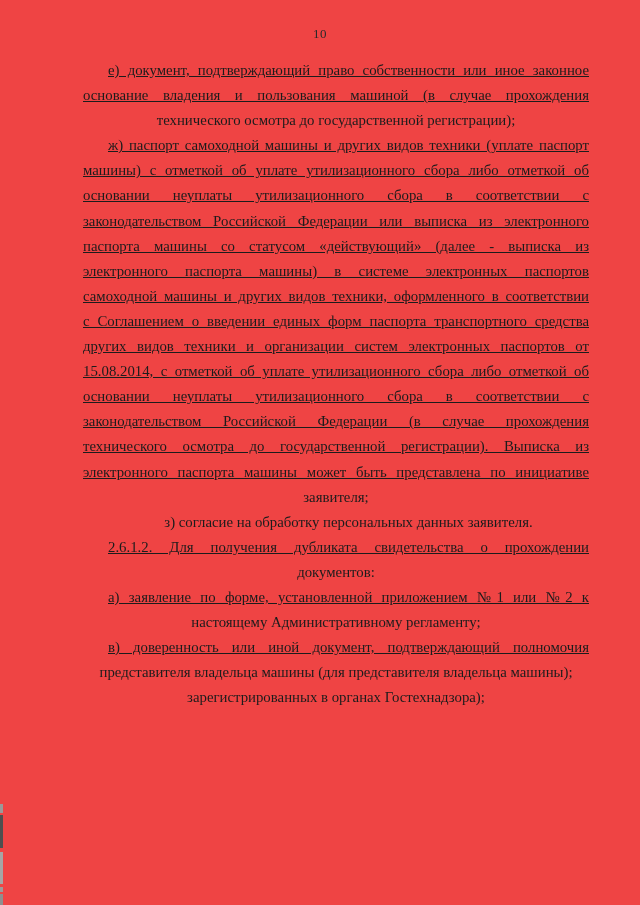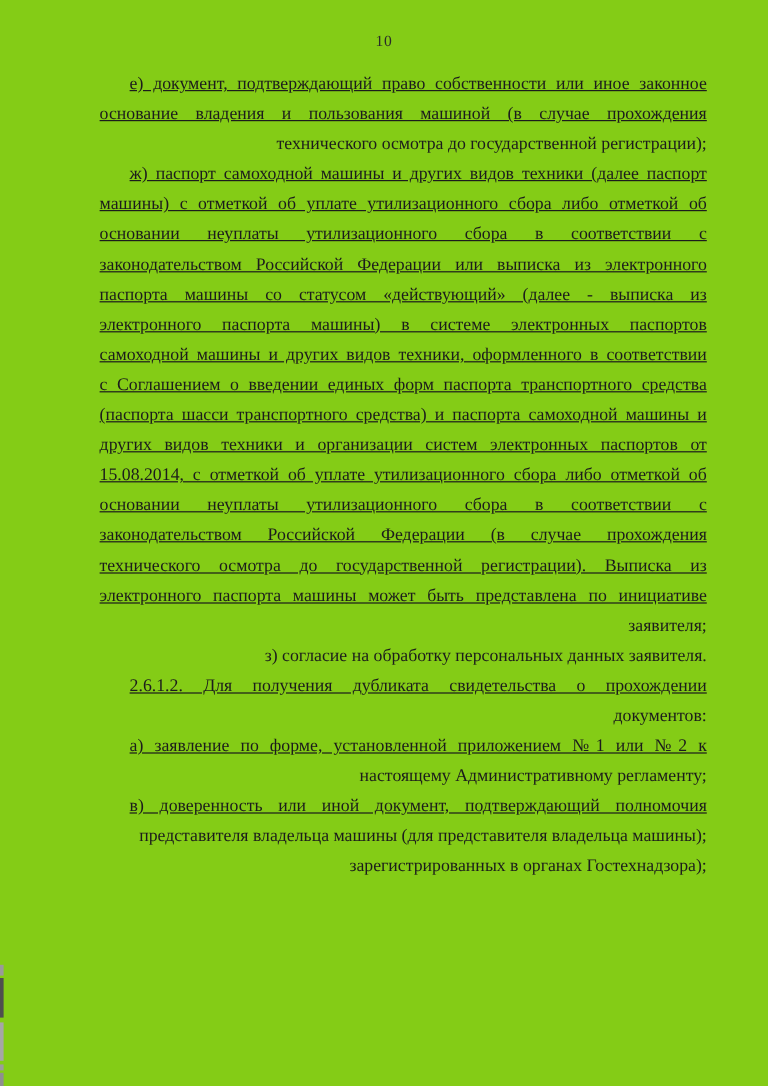--- a/index.html
+++ b/index.html
@@ -10,21 +10,21 @@
   body {
     width: 640px;
     height: 905px;
     position: relative;
     overflow: hidden;
     font-family: "Liberation Serif", "DejaVu Serif", serif;
   }
   .page {
     position: absolute;
     inset: 0;
-    background: #84cc16;
+    background: #ef4444;
   }
   .page-number {
     position: absolute;
     top: 26px;
     left: 0;
     width: 640px;
     text-align: center;
     font-size: 13px;
     color: #2a2a2a;
     letter-spacing: 0.5px;
@@ -34,21 +34,21 @@
     top: 58px;
     left: 83px;
     width: 506px;
     font-size: 14.8px;
     color: #1c1c1c;
   }
   .line {
     height: 25.1px;
     line-height: 25.1px;
     white-space: nowrap;
-    text-align: right;
+    text-align: center;
   }
   .line.just {
     text-align: justify;
     text-align-last: justify;
     text-justify: inter-word;
     text-decoration: underline;
   }
   .line.first {
     text-indent: 25px;
   }
@@ -60,29 +60,28 @@
 </style>
 </head>
 <body>
 
 <div class="page">
   <div class="page-number">10</div>
   <div class="text-block">
       <div class="line first just">е) документ, подтверждающий право собственности или иное законное</div>
       <div class="line just">основание владения и пользования машиной (в случае прохождения</div>
       <div class="line">технического осмотра до государственной регистрации);</div>
-      <div class="line first just">ж) паспорт самоходной машины и других видов техники (далее паспорт</div>
+      <div class="line first just">ж) паспорт самоходной машины и других видов техники (уплате паспорт</div>
       <div class="line just">машины) с отметкой об уплате утилизационного сбора либо отметкой об</div>
       <div class="line just">основании неуплаты утилизационного сбора в соответствии с</div>
       <div class="line just">законодательством Российской Федерации или выписка из электронного</div>
       <div class="line just">паспорта машины со статусом «действующий» (далее - выписка из</div>
       <div class="line just">электронного паспорта машины) в системе электронных паспортов</div>
       <div class="line just">самоходной машины и других видов техники, оформленного в соответствии</div>
       <div class="line just">с Соглашением о введении единых форм паспорта транспортного средства</div>
-      <div class="line just">(паспорта шасси транспортного средства) и паспорта самоходной машины и</div>
       <div class="line just">других видов техники и организации систем электронных паспортов от</div>
       <div class="line just">15.08.2014, с отметкой об уплате утилизационного сбора либо отметкой об</div>
       <div class="line just">основании неуплаты утилизационного сбора в соответствии с</div>
       <div class="line just">законодательством Российской Федерации (в случае прохождения</div>
       <div class="line just">технического осмотра до государственной регистрации). Выписка из</div>
       <div class="line just">электронного паспорта машины может быть представлена по инициативе</div>
       <div class="line">заявителя;</div>
       <div class="line first">з) согласие на обработку персональных данных заявителя.</div>
       <div class="line first just">2.6.1.2. Для получения дубликата свидетельства о прохождении</div>
       <div class="line">документов:</div>

